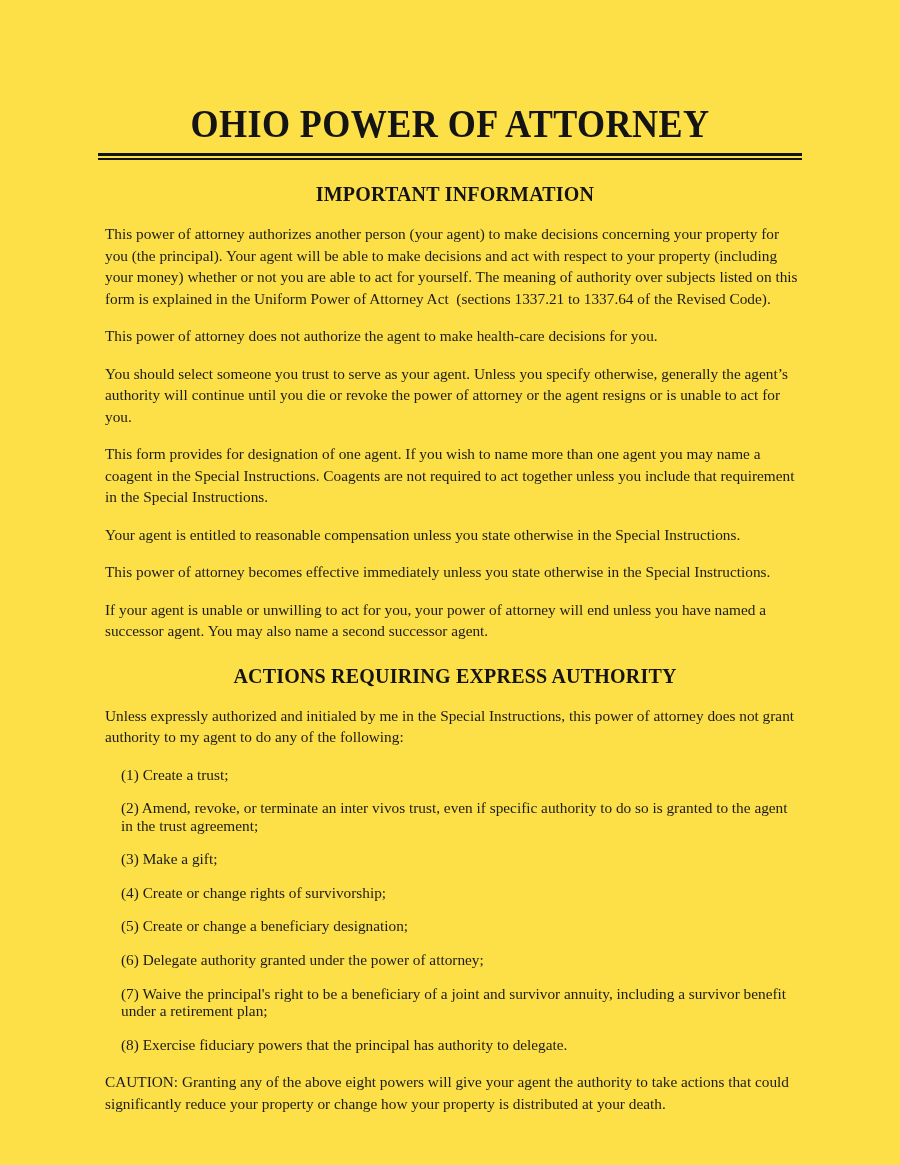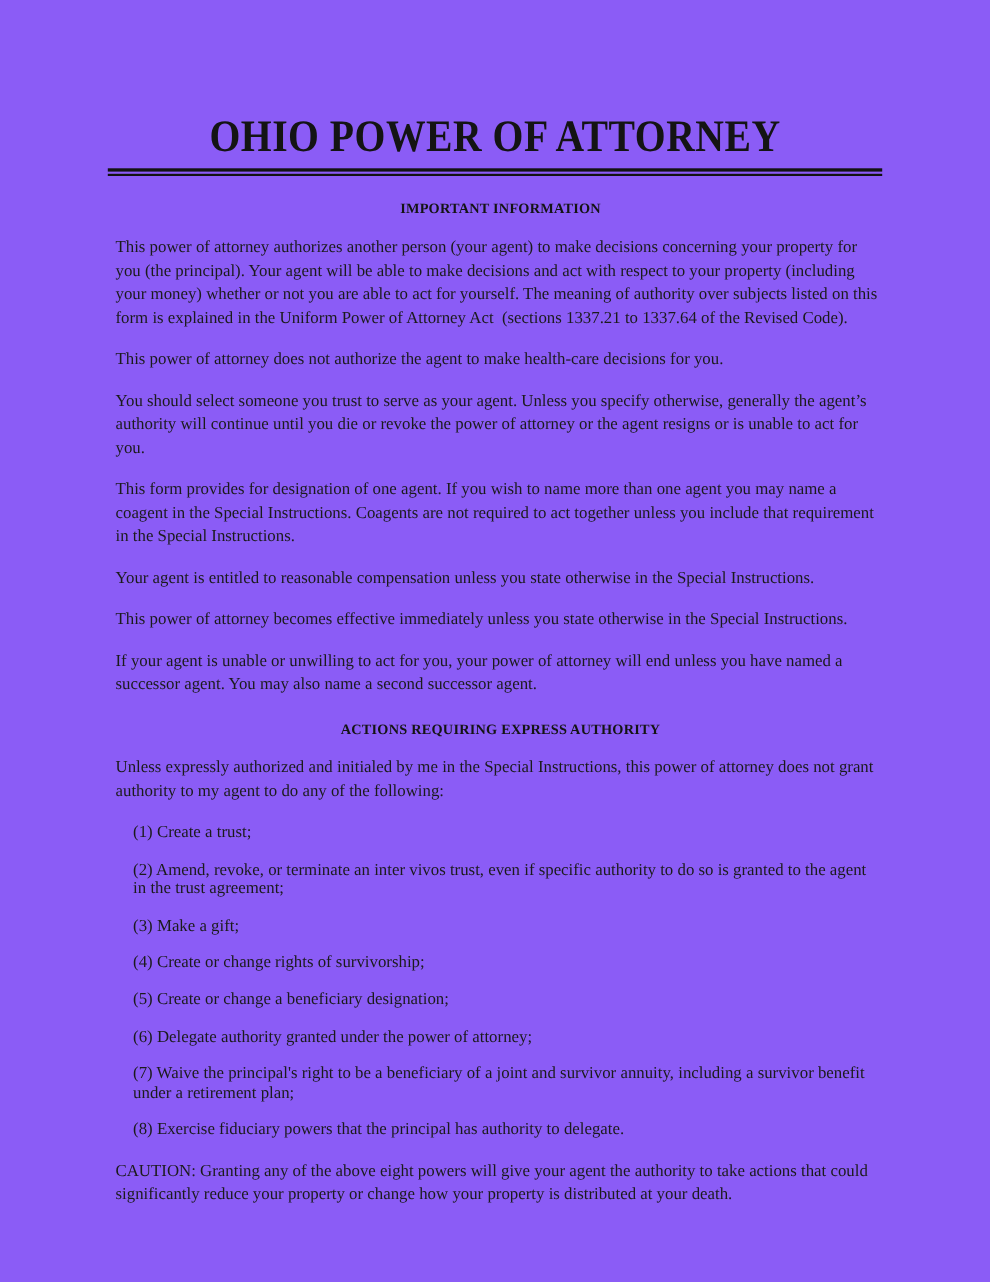--- a/index.html
+++ b/index.html
@@ -5,21 +5,21 @@
   html, body {
     margin: 0;
     padding: 0;
     background: #ffffff;
   }
   .page {
     position: relative;
     width: 900px;
     height: 1165px;
     margin: 0 auto;
-    background: #8b5cf6;
+    background: #fde047;
     overflow: hidden;
     color: #1b1b1b;
     font-family: "Liberation Serif", "DejaVu Serif", serif;
   }
   .doc-title {
     margin: 0;
     padding-top: 103px;
     text-align: center;
     font-size: 41px;
     font-weight: 700;
@@ -38,21 +38,21 @@
     border-bottom: 2px solid #121212;
   }
   .content {
     width: 700px;
     margin: 0 auto 0 105px;
     text-align: left;
   }
   .section-heading {
     margin: 22px 0 0 0;
     text-align: center;
-    font-size: 13px;
+    font-size: 20px;
     font-weight: 700;
     line-height: 1.25;
     letter-spacing: 0.2px;
     color: #141414;
   }
   .section-heading.second {
   }
   .para {
     margin: 16px 0 0 0;
     font-size: 15.3px;

